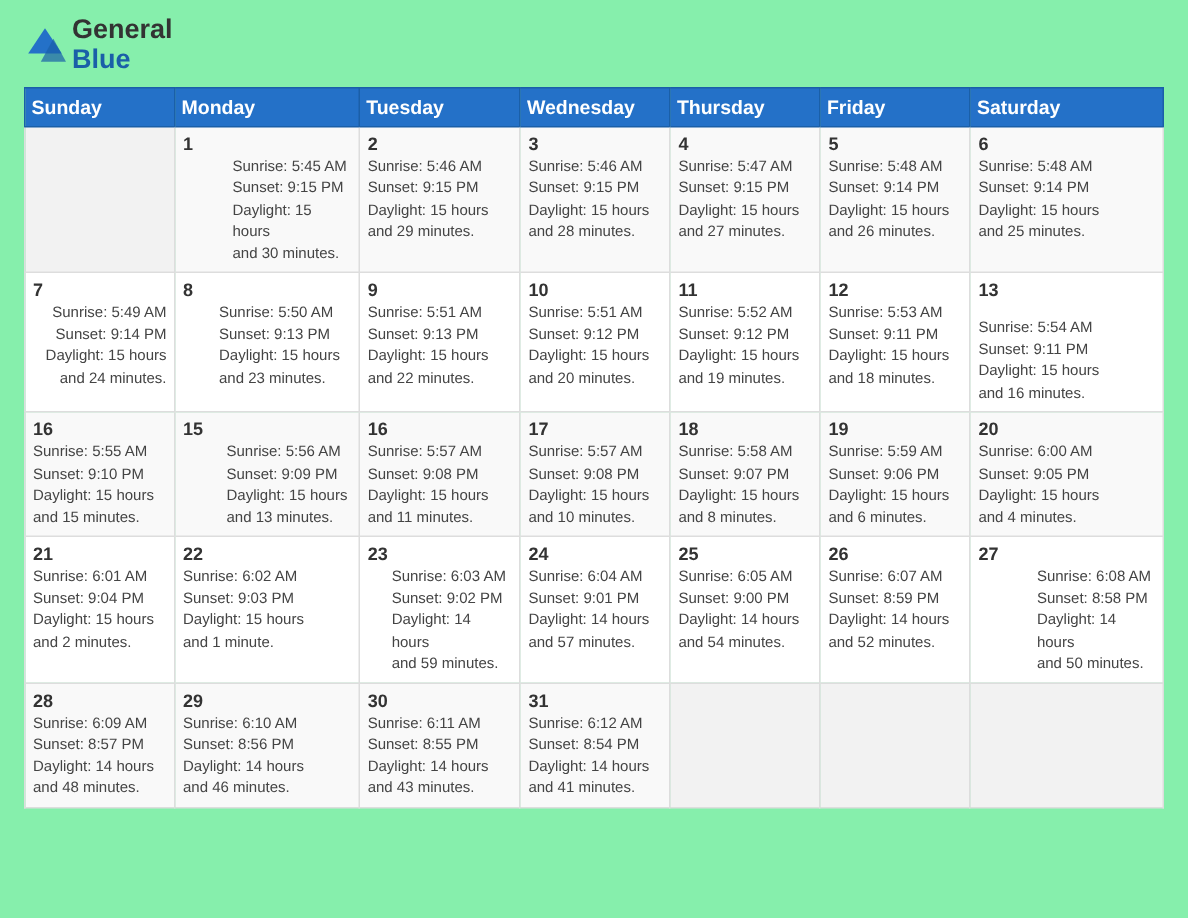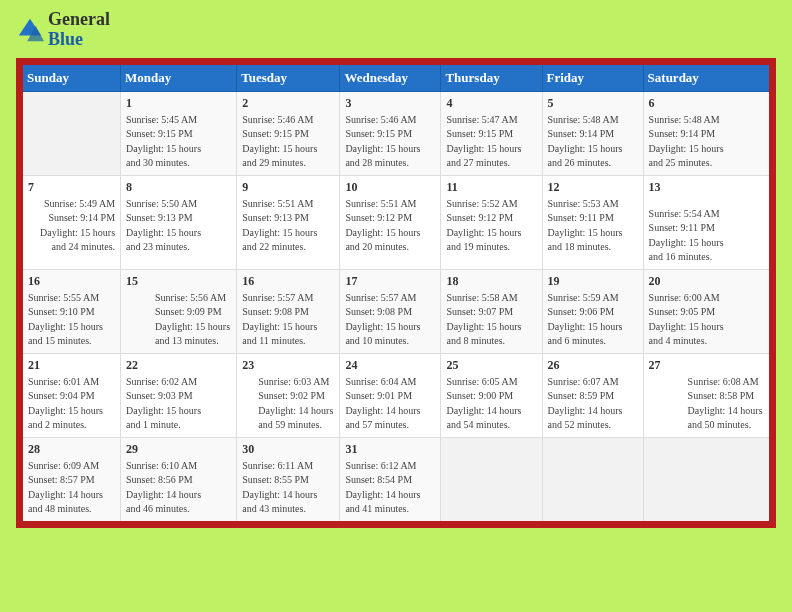--- a/index.html
+++ b/index.html
@@ -5,23 +5,22 @@
     * { box-sizing: border-box; margin: 0; padding: 0; }
     body {
       font-family: Arial, sans-serif;
       background: #fff;
       width: 792px;
       min-height: 612px;
     }
     .page {
       width: 792px;
       min-height: 612px;
-      background: #bef264;
+      background: #86efac;
       padding: 10px 16px 12px;
-      font-family: Liberation Serif, serif;
     }
     .header {
       display: flex;
       justify-content: space-between;
       align-items: flex-start;
       margin-bottom: 8px;
     }
     .logo {
       display: flex;
       align-items: center;
@@ -55,21 +54,21 @@
       color: #333;
       line-height: 1.1;
     }
     .subtitle {
       font-size: 15px;
       color: #555;
     }
     .calendar {
       width: 100%;
       border-collapse: collapse;
-      border: 7px solid #b91c1c;
+      border: 1px solid #b91c1c;
     }
     .calendar thead tr th {
       background-color: #2471c8;
       color: #fff;
       font-size: 13px;
       font-weight: bold;
       padding: 5px 4px;
       text-align: left;
       border: 1px solid #1a5fa8;
     }
@@ -133,21 +132,21 @@
           <th>Thursday</th>
           <th>Friday</th>
           <th>Saturday</th>
         </tr>
     </thead>
     <tbody id="calendar-body">
     <tr>
           <td class="empty-cell"></td>
           <td>
             <span class="day-number">1</span>
-            <div class="day-info" style="white-space: pre-line;">Sunrise: 5:45 AM
+            <div class="day-info" style="white-space: pre-line; margin-left: 33px;">Sunrise: 5:45 AM
 Sunset: 9:15 PM
 Daylight: 15 hours
 and 30 minutes.</div>
           </td>
           <td>
             <span class="day-number">2</span>
             <div class="day-info" style="white-space: pre-line;">Sunrise: 5:46 AM
 Sunset: 9:15 PM
 Daylight: 15 hours
 and 29 minutes.</div>
@@ -184,21 +183,21 @@
         <tr>
           <td>
             <span class="day-number">7</span>
             <div class="day-info" style="white-space: pre-line; text-align: right;">Sunrise: 5:49 AM
 Sunset: 9:14 PM
 Daylight: 15 hours
 and 24 minutes.</div>
           </td>
           <td>
             <span class="day-number">8</span>
-            <div class="day-info" style="white-space: pre-line;">Sunrise: 5:50 AM
+            <div class="day-info" style="white-space: pre-line; margin-left: 24px;">Sunrise: 5:50 AM
 Sunset: 9:13 PM
 Daylight: 15 hours
 and 23 minutes.</div>
           </td>
           <td>
             <span class="day-number">9</span>
             <div class="day-info" style="white-space: pre-line;">Sunrise: 5:51 AM
 Sunset: 9:13 PM
 Daylight: 15 hours
 and 22 minutes.</div>

